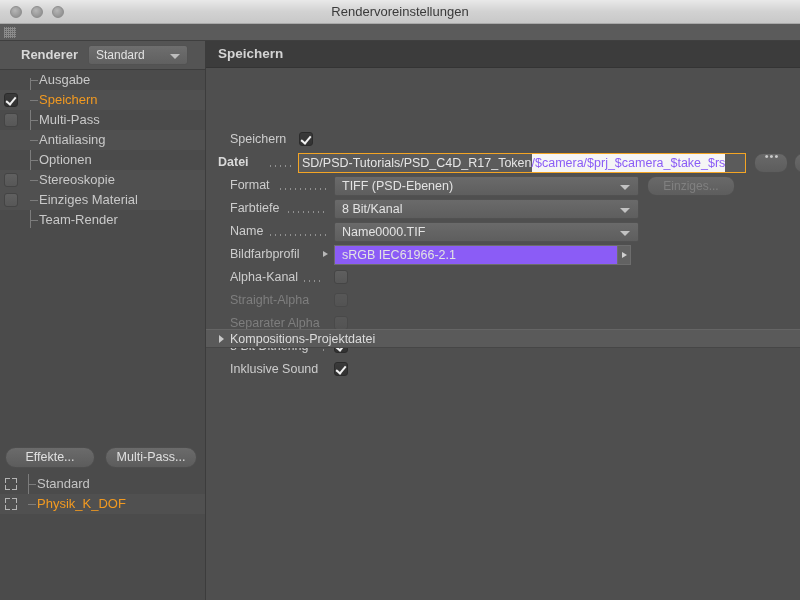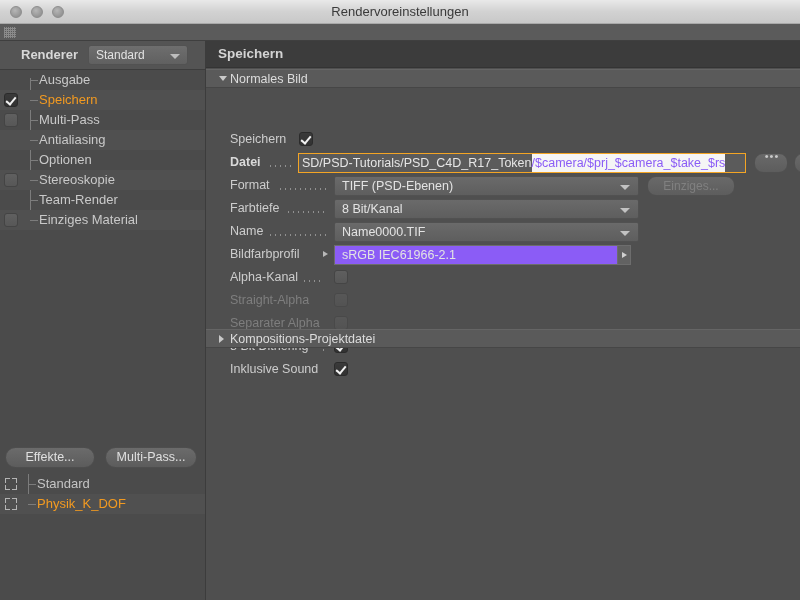--- a/index.html
+++ b/index.html
@@ -470,29 +470,29 @@
         <span class="tree-stub"></span>
         <span class="tree-label">Optionen</span>
       </div>
 
       <div class="tree-row alt">
         <span class="tree-cb"></span>
         <span class="tree-stub"></span>
         <span class="tree-label">Stereoskopie</span>
       </div>
 
-      <div class="tree-row">
-        <span class="tree-stub"></span>
-        <span class="tree-label">Team-Render</span>
-      </div>
-
       <div class="tree-row alt">
         <span class="tree-cb"></span>
         <span class="tree-stub"></span>
         <span class="tree-label">Einziges Material</span>
+      </div>
+
+      <div class="tree-row">
+        <span class="tree-stub"></span>
+        <span class="tree-label">Team-Render</span>
       </div>
     </div>
 
     <div class="btn-row">
       <div class="pill-btn b1">Effekte...</div>
       <div class="pill-btn b2">Multi-Pass...</div>
     </div>
 
     <div class="preset-list">
       <div class="preset-spine"></div>
@@ -520,34 +520,30 @@
       </div>
     </div>
   </div>
 
   <div class="right-pane">
 
     <div class="pane-header">
       <span class="txt">Speichern</span>
     </div>
 
-    <div class="group-header" style="top:28px;">
-      <span class="tri open"></span>
-      <span class="txt">Normales Bild</span>
-    </div>
 
     <div class="form">
 
       <div class="row">
         <span class="lbl" style="left:24px;">Speichern</span>
         <span class="cb on" style="left:93px;"></span>
       </div>
 
       <div class="row">
-        <span class="lbl bold" style="left:24px;">Datei</span>
+        <span class="lbl bold" style="left:12px;">Datei</span>
         <span class="leader" style="left:62px; width:26px;"></span>
         <span class="textfield" style="left:92px; width:448px;">
           <span class="tf-plain">SD/PSD-Tutorials/PSD_C4D_R17_Token</span><span class="tf-sel">/$camera/$prj_$camera_$take_$rs</span>
         </span>
         <span class="dots-btn" style="left:548px;"></span>
         <span class="sq-btn" style="left:588px; width:28px;"></span>
       </div>
 
       <div class="row">
         <span class="lbl" style="left:24px;">Format</span>

